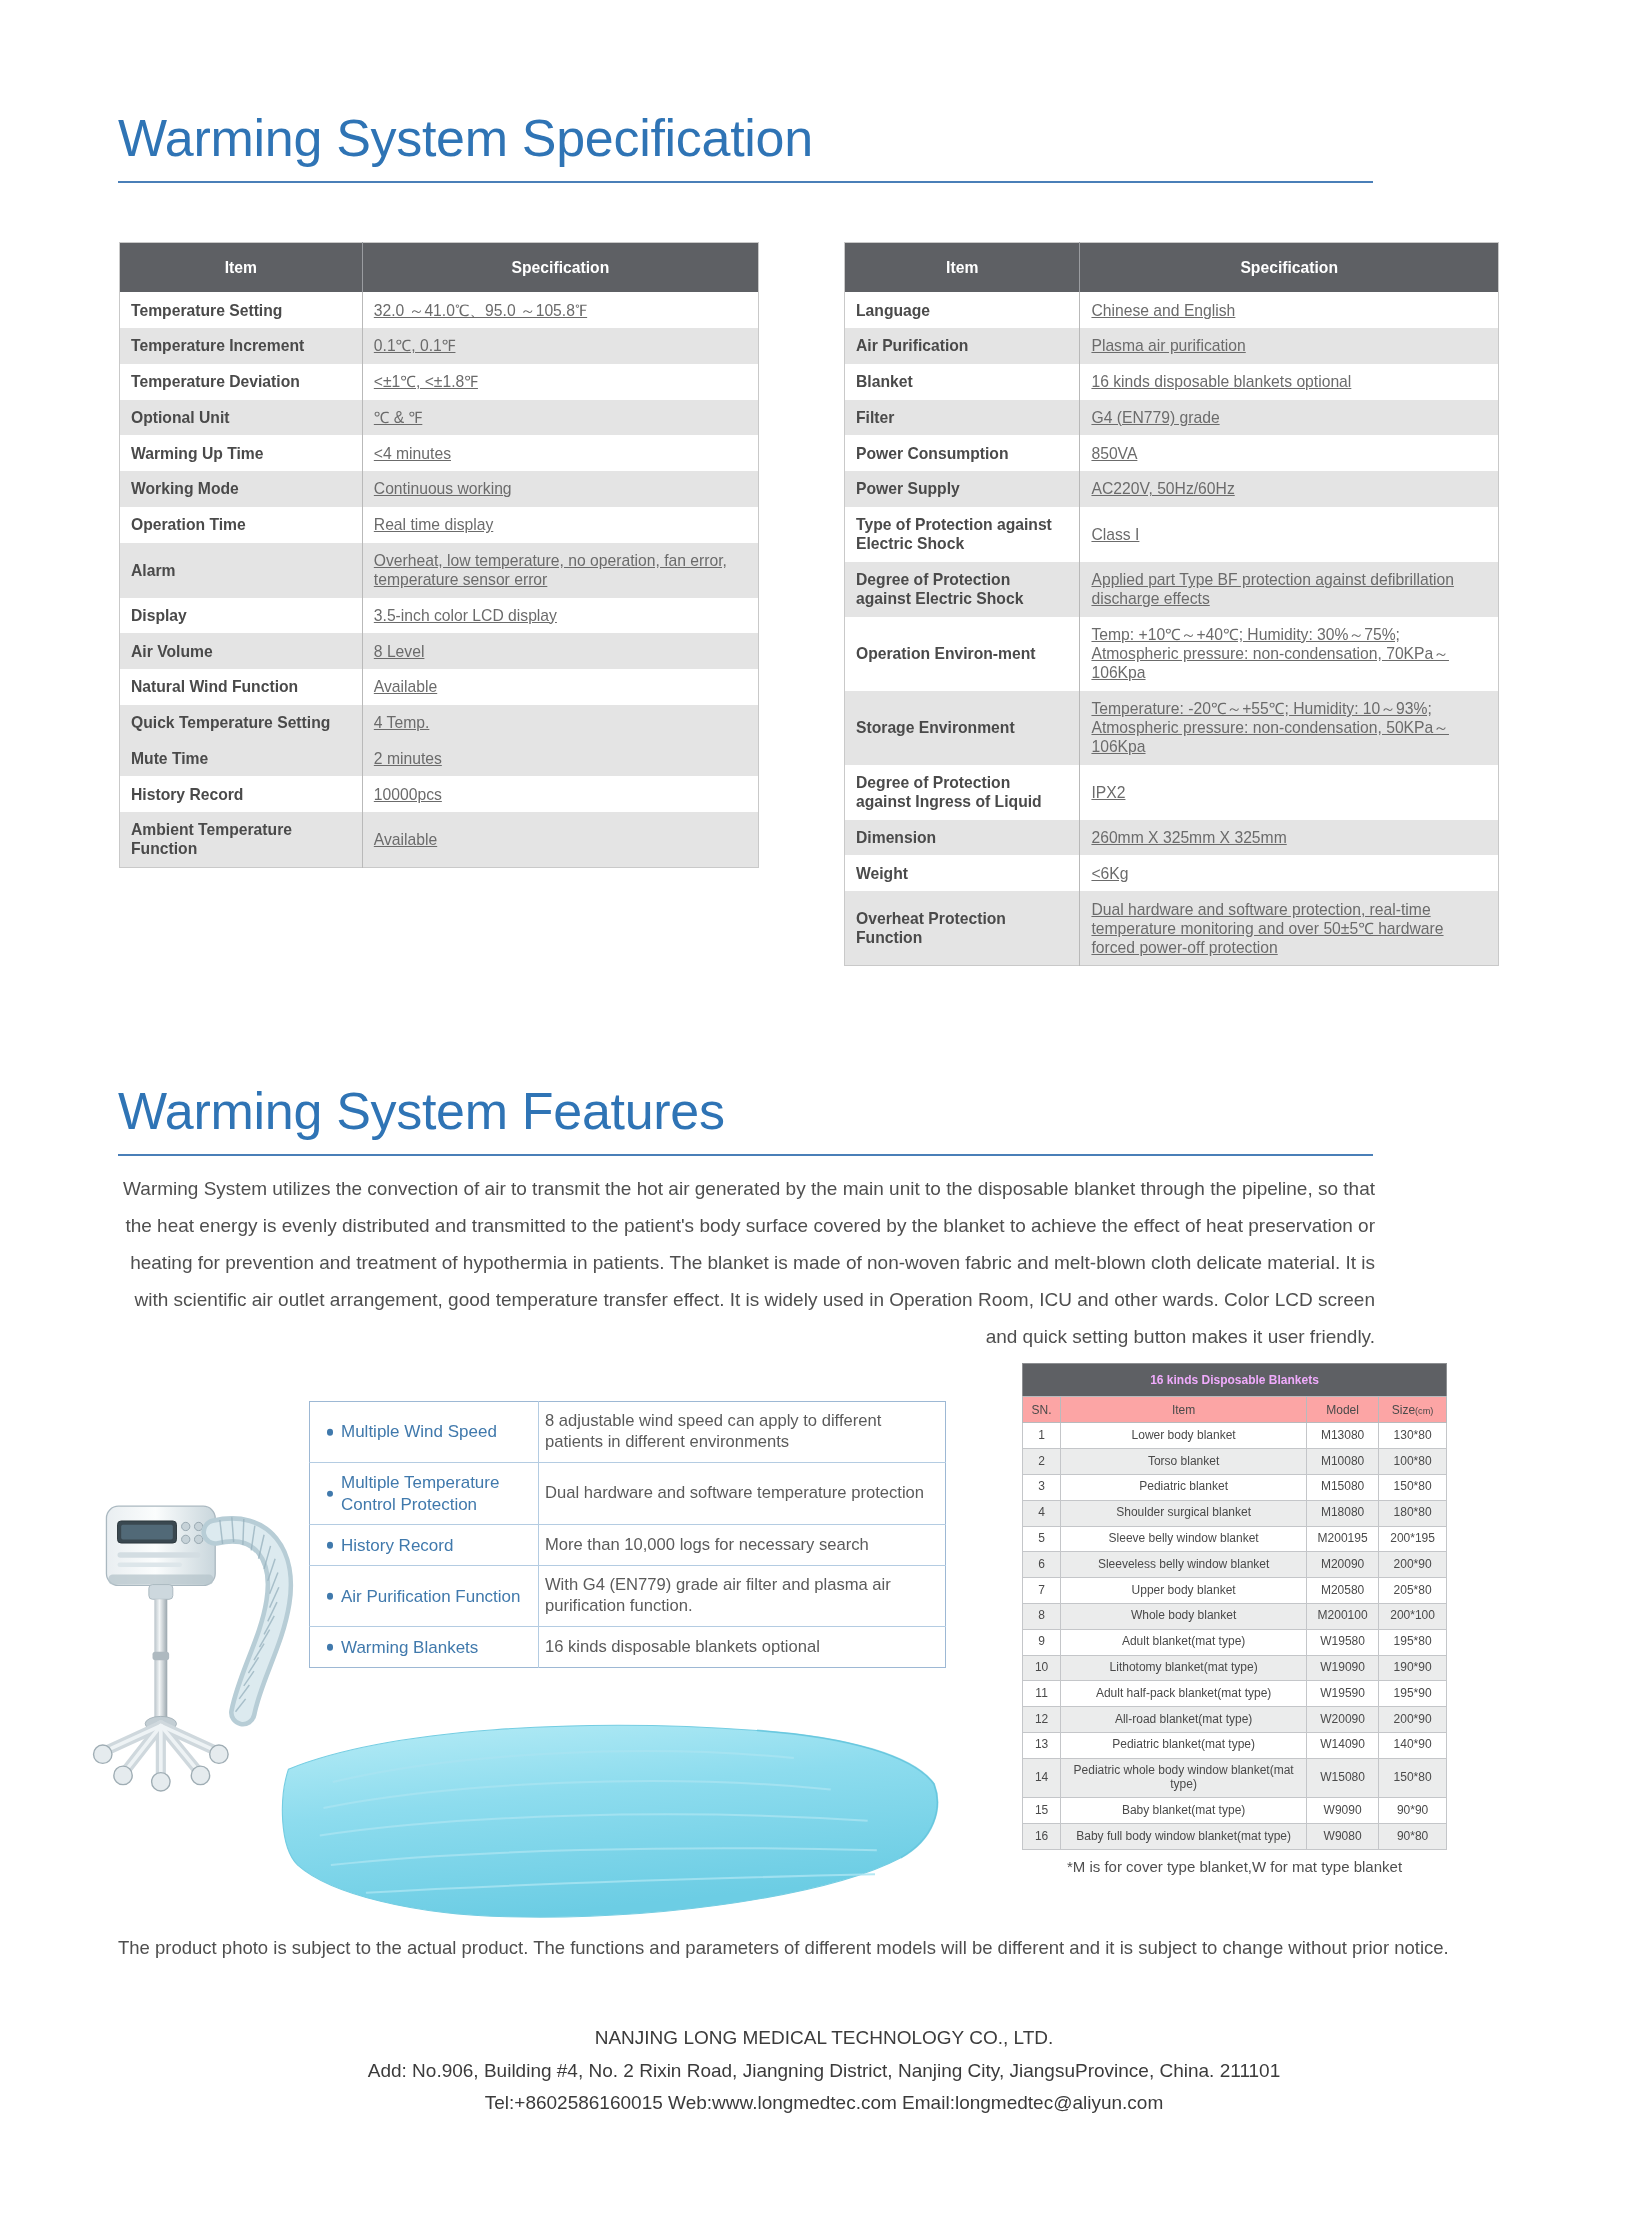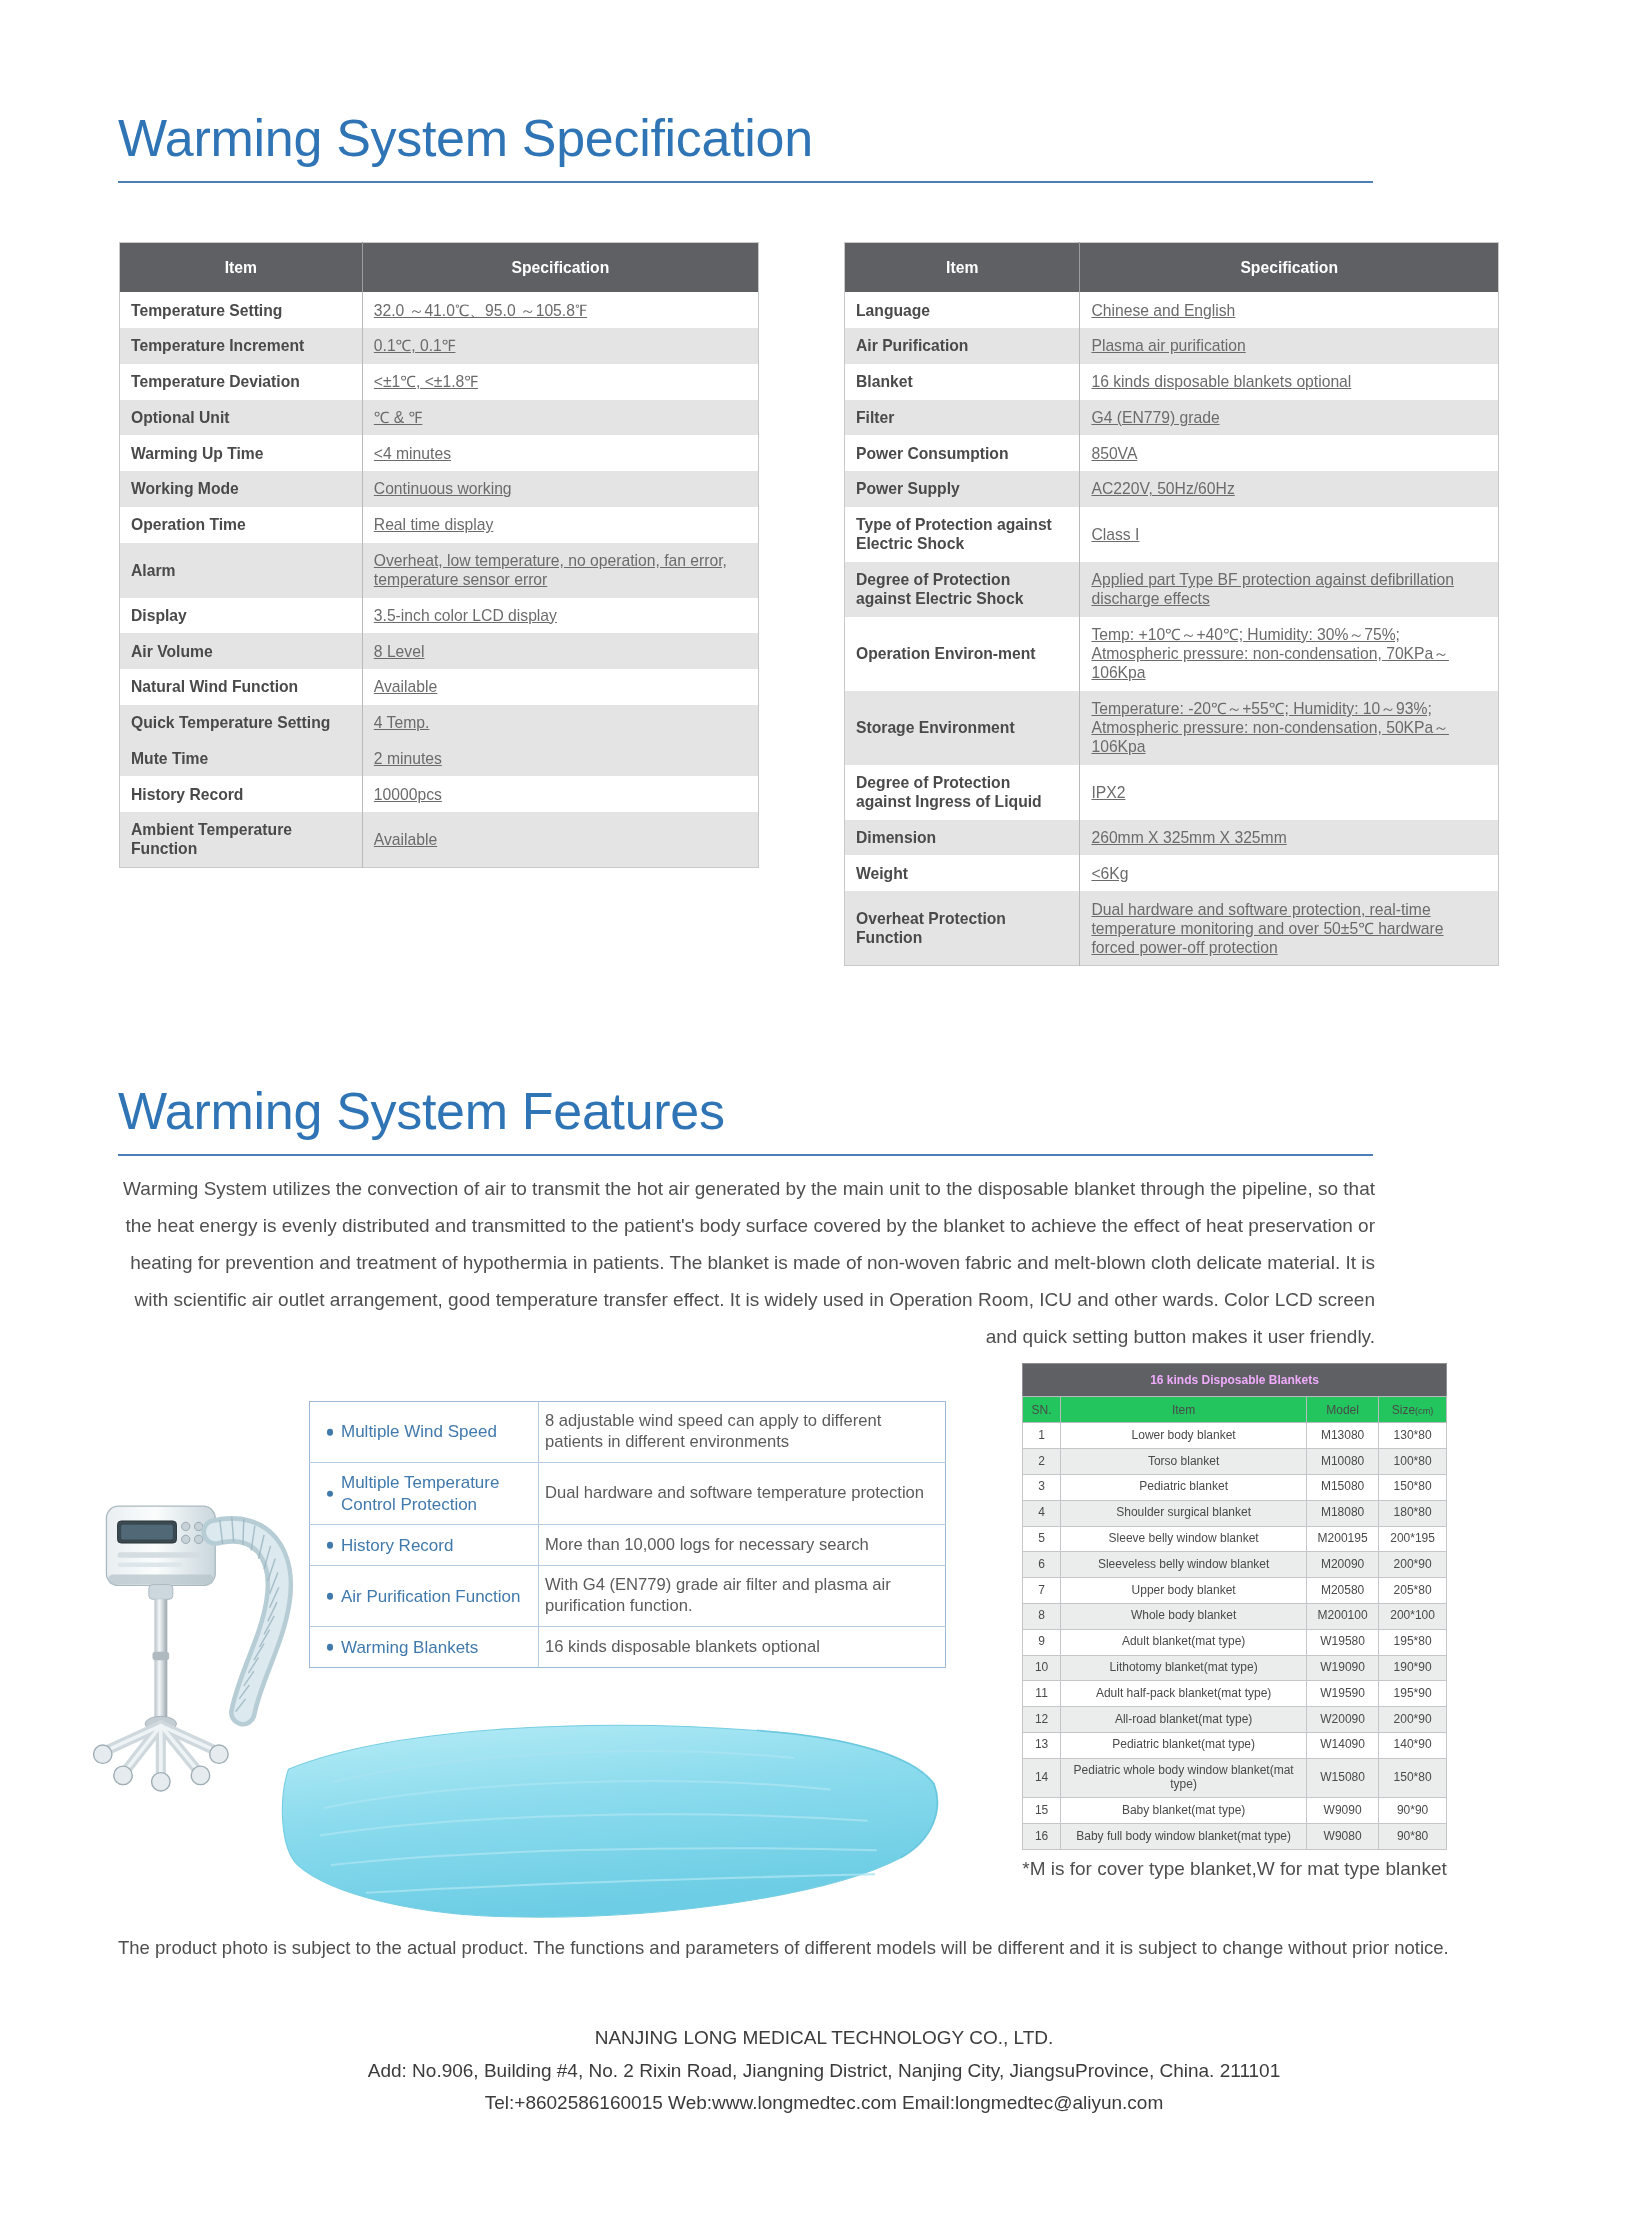--- a/index.html
+++ b/index.html
@@ -123,41 +123,41 @@
     border: 0.9px solid #8d8f92;
     border-bottom: none;
   }
   .bl-table {
     border-collapse: collapse;
     width: 100%;
     table-layout: fixed;
     border: 0.9px solid #b0b2b5;
   }
   .bl-table th {
-    background: #22c55e;
+    background: #fca5a5;
     color: #4a4a4a;
     font-size: 12px;
     font-weight: 400;
     text-align: center;
     padding: 5.5px 1.8px;
     border: 0.9px solid #b8babd;
   }
   .bl-table th .sm { font-size: 9.2px; }
   .bl-table td {
     font-size: 12px;
     color: #4a4a4a;
     text-align: center;
     padding: 5.5px 1.8px;
     border: 0.9px solid #c4c6c9;
     line-height: 1.15;
   }
   .bl-table tr.odd td { background: #ffffff; }
   .bl-table tr.even td { background: #ebecec; }
   .bl-note {
-    font-size: 19px;
+    font-size: 15px;
     color: #4f4f4f;
     text-align: center;
     padding-top: 8.3px;
   }
 
   
   .disclaimer {
     font-size: 18.5px;
     color: #4f4f4f;
     line-height: 1.5;

